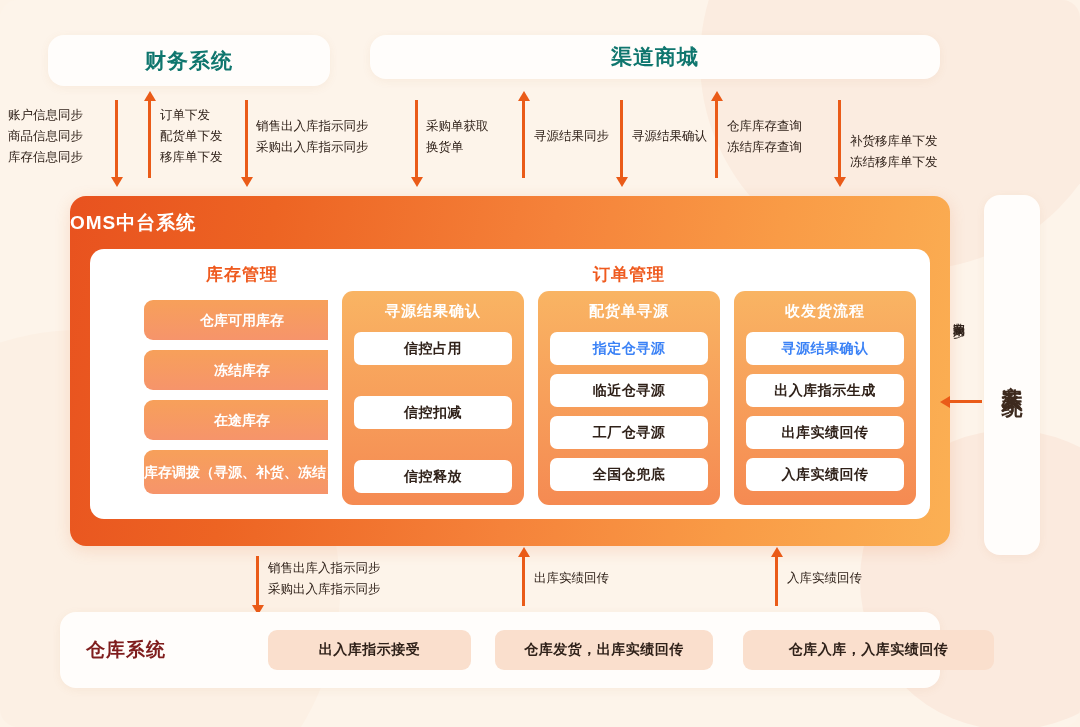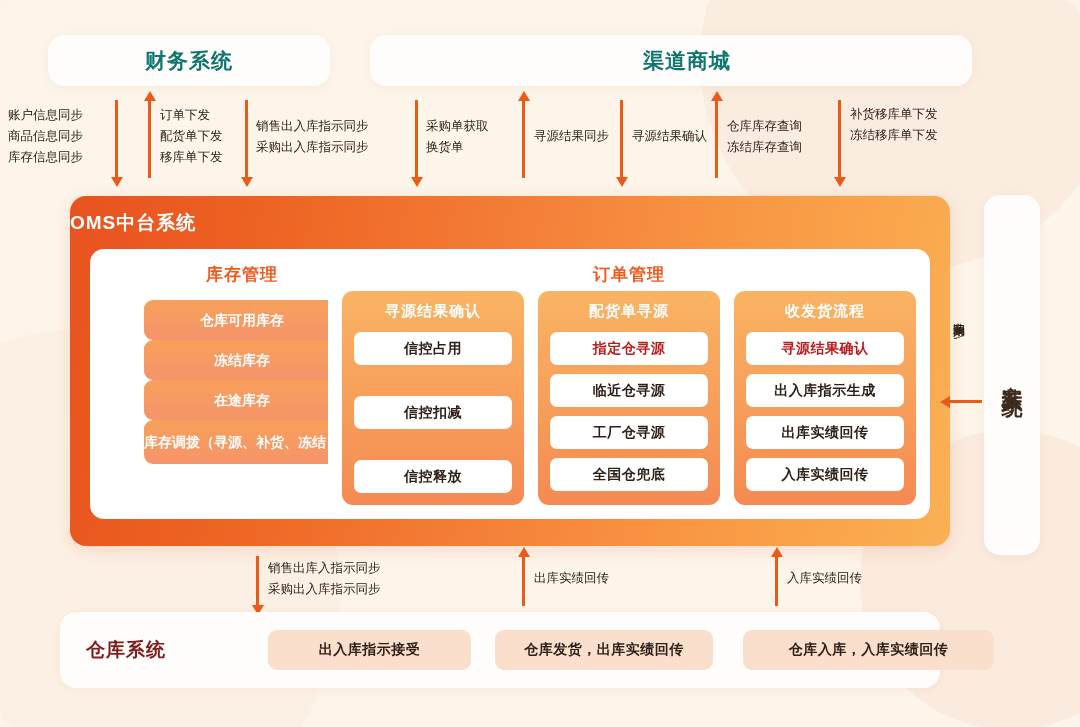--- a/index.html
+++ b/index.html
@@ -23,21 +23,21 @@
   .deco-c{width:300px;height:300px;left:860px;top:430px;background:#fbeade;}
 
   
   .top-card{
     position:absolute;background:#fffdfb;border-radius:16px;
     display:flex;align-items:center;justify-content:center;
     color:#0f766e;font-size:21px;font-weight:bold;letter-spacing:1px;
     box-shadow:0 2px 10px rgba(190,120,60,.07);
   }
   #card-finance{left:48px;top:35px;width:282px;height:51px;}
-  #card-channel{left:370px;top:35px;width:570px;height:51px;padding-left:32px;}
+  #card-channel{left:370px;top:35px;width:570px;height:44px;}
 
   
   #card-install{
     position:absolute;left:984px;top:195px;width:56px;height:360px;
     background:#fffdfb;border-radius:16px;
     display:flex;align-items:center;justify-content:center;
     box-shadow:0 2px 10px rgba(190,120,60,.07);
   }
   #card-install .vtext{
     writing-mode:vertical-rl;text-orientation:upright;
@@ -82,21 +82,21 @@
     position:absolute;background:#ffffff;border-radius:14px;
   }
   #panel-inventory{left:20px;top:53px;width:224px;height:270px;padding-left:40px;}
   #panel-order{left:258px;top:53px;width:602px;height:270px;}
   .panel-title{
     text-align:center;color:#ef5a1e;font-size:17px;font-weight:bold;
     margin-top:14px;letter-spacing:1px;
   }
 
   
-  .inv-list{margin:14px 14px 0 14px;display:flex;flex-direction:column;}
+  .inv-list{margin:14px 14px 0 14px;display:flex;flex-direction:column;gap:10px;}
   .inv-pill{
     height:40px;border-radius:9px;
     background:linear-gradient(180deg,#f7a05a 0%,#f6946b 100%);
     color:#ffffff;font-size:14px;font-weight:bold;
     display:flex;align-items:center;justify-content:center;text-align:center;
     line-height:17px;
   }
   .inv-pill.two{height:44px;}
 
   
@@ -114,21 +114,21 @@
     color:#ffffff;font-size:15px;font-weight:bold;letter-spacing:1px;
     margin-bottom:11px;
   }
   .sub-items{width:100%;display:flex;flex-direction:column;gap:9px;flex:1;justify-content:flex-start;}
   .sub-items.spread{justify-content:space-between;}
   .chip{
     background:#ffffff;border-radius:7px;height:33px;
     display:flex;align-items:center;justify-content:center;
     color:#2f2119;font-size:14px;font-weight:bold;letter-spacing:.5px;
   }
-  .chip.accent{color:#b91c1c;}
+  .chip.accent{color:#3b82f6;}
 
   
   #wms-bar{
     position:absolute;left:60px;top:612px;width:880px;height:76px;
     background:#fffdfb;border-radius:16px;
     box-shadow:0 2px 10px rgba(190,120,60,.07);
     display:flex;align-items:center;
   }
   #wms-title{
     margin-left:26px;color:#7f1d1d;font-size:19px;font-weight:bold;letter-spacing:1px;
@@ -200,21 +200,21 @@
     <div>寻源结果确认</div>
   </div>
 
   <div class="arrow up" style="left:715px;top:100px;height:78px;"></div>
   <div class="flow-label" style="left:727px;top:116px;">
     <div>仓库库存查询</div>
     <div>冻结库存查询</div>
   </div>
 
   <div class="arrow down" style="left:838px;top:100px;height:78px;"></div>
-  <div class="flow-label" style="left:850px;top:104px;">
+  <div class="flow-label" style="left:850px;top:131px;">
     <div>补货移库单下发</div>
     <div>冻结移库单下发</div>
   </div>
 
   <div id="oms">
     <div id="oms-title">OMS中台系统</div>
 
     <div class="panel" id="panel-inventory">
       <div class="panel-title">库存管理</div>
       <div class="inv-list" id="inv-list">

